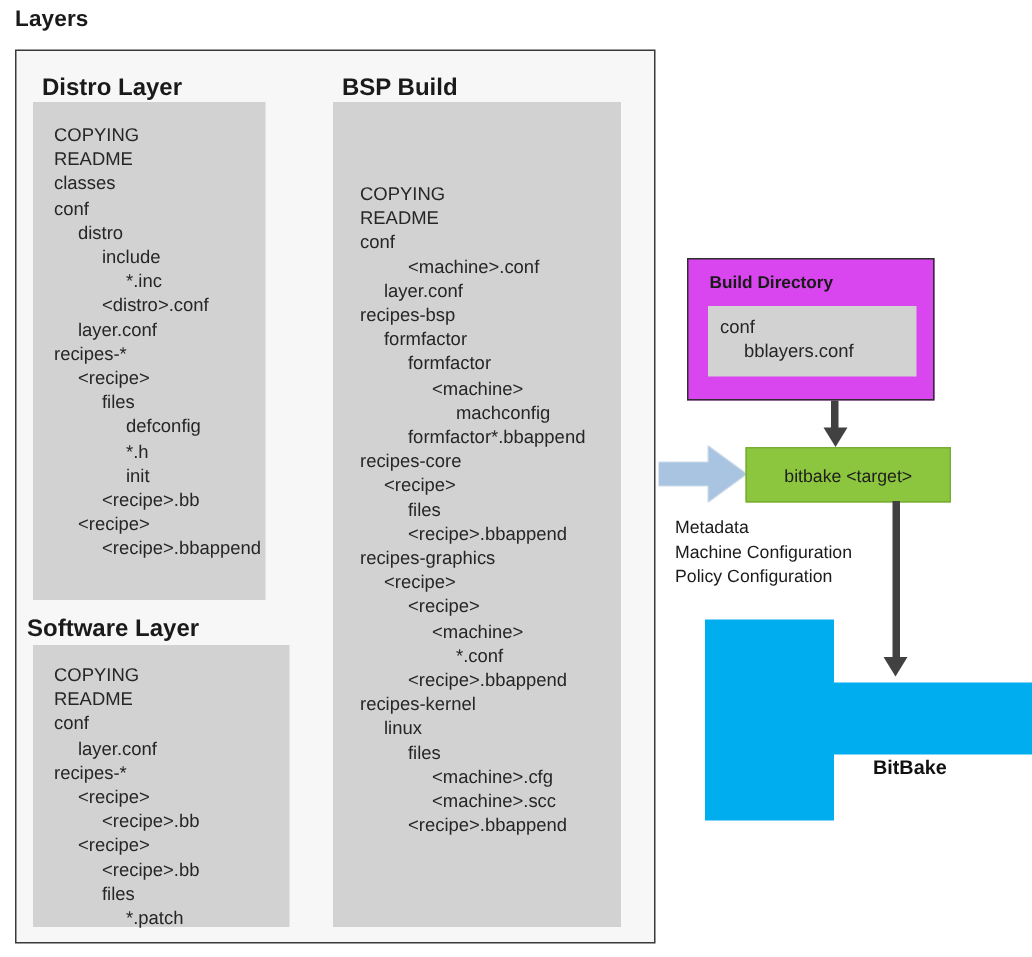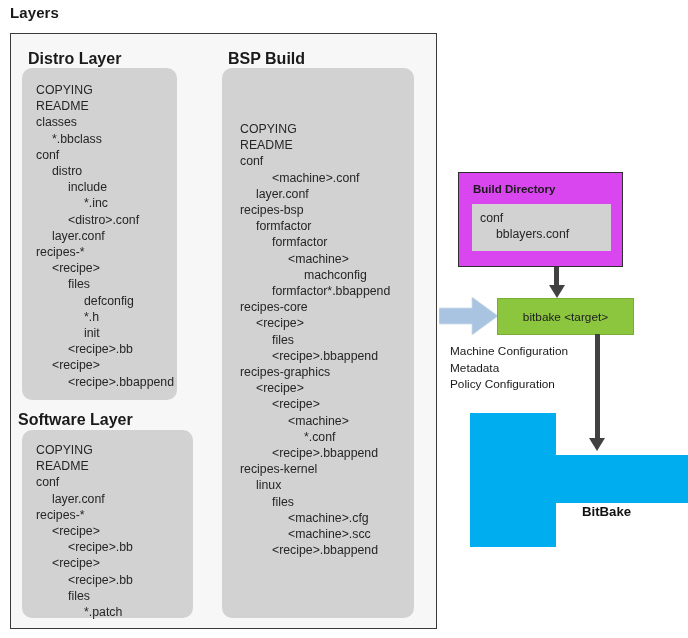--- a/index.html
+++ b/index.html
@@ -44,21 +44,20 @@
     font-size: 16px;
     font-weight: bold;
     color: #1a1a1a;
   }
 
   
   .tree-panel {
     position: absolute;
     background: #d2d2d2;
     box-sizing: border-box;
-    border-radius: 10px;
   }
   .tree-list {
     margin: 0;
     padding: 0;
     list-style: none;
   }
   .tree-list li {
     font-size: 12.3px;
     line-height: 16.2px;
     color: #262626;
@@ -208,21 +207,20 @@
 <div id="page-title">Layers</div>
 
 <div id="layers-frame"></div>
 
 <div class="layer-heading" id="distro-heading">Distro Layer</div>
 <div class="tree-panel" id="distro-panel">
   <ul class="tree-list">
       <li class="d0">COPYING</li>
       <li class="d0">README</li>
       <li class="d0">classes</li>
-      <li class="d1">*.bbclass</li>
       <li class="d0">conf</li>
       <li class="d1">distro</li>
       <li class="d2">include</li>
       <li class="d3">*.inc</li>
       <li class="d2">&lt;distro&gt;.conf</li>
       <li class="d1">layer.conf</li>
       <li class="d0">recipes-*</li>
       <li class="d1">&lt;recipe&gt;</li>
       <li class="d2">files</li>
       <li class="d3">defconfig</li>
@@ -297,22 +295,22 @@
 <div class="arrow-shaft" id="conn1-shaft"></div>
 <div class="arrow-head-down" id="conn1-head"></div>
 
 <svg id="blue-arrow" viewBox="0 0 59 38">
   <polygon points="0,11 33,11 33,0 59,19 33,38 33,27 0,27" fill="#a8c4e0" stroke="#cfdcea" stroke-width="0.8"></polygon>
 </svg>
 
 <div id="bitbake-target-box">bitbake &lt;target&gt;</div>
 
 <div id="metadata-caption">
+  <div>Metadata</div>
   <div>Machine Configuration</div>
-  <div>Metadata</div>
   <div>Policy Configuration</div>
 </div>
 
 <div class="arrow-shaft" id="conn2-shaft"></div>
 <div class="arrow-head-down" id="conn2-head"></div>
 
 <div id="bitbake-shape">
   <div class="blue-left"></div>
   <div class="blue-right"></div>
 </div>

